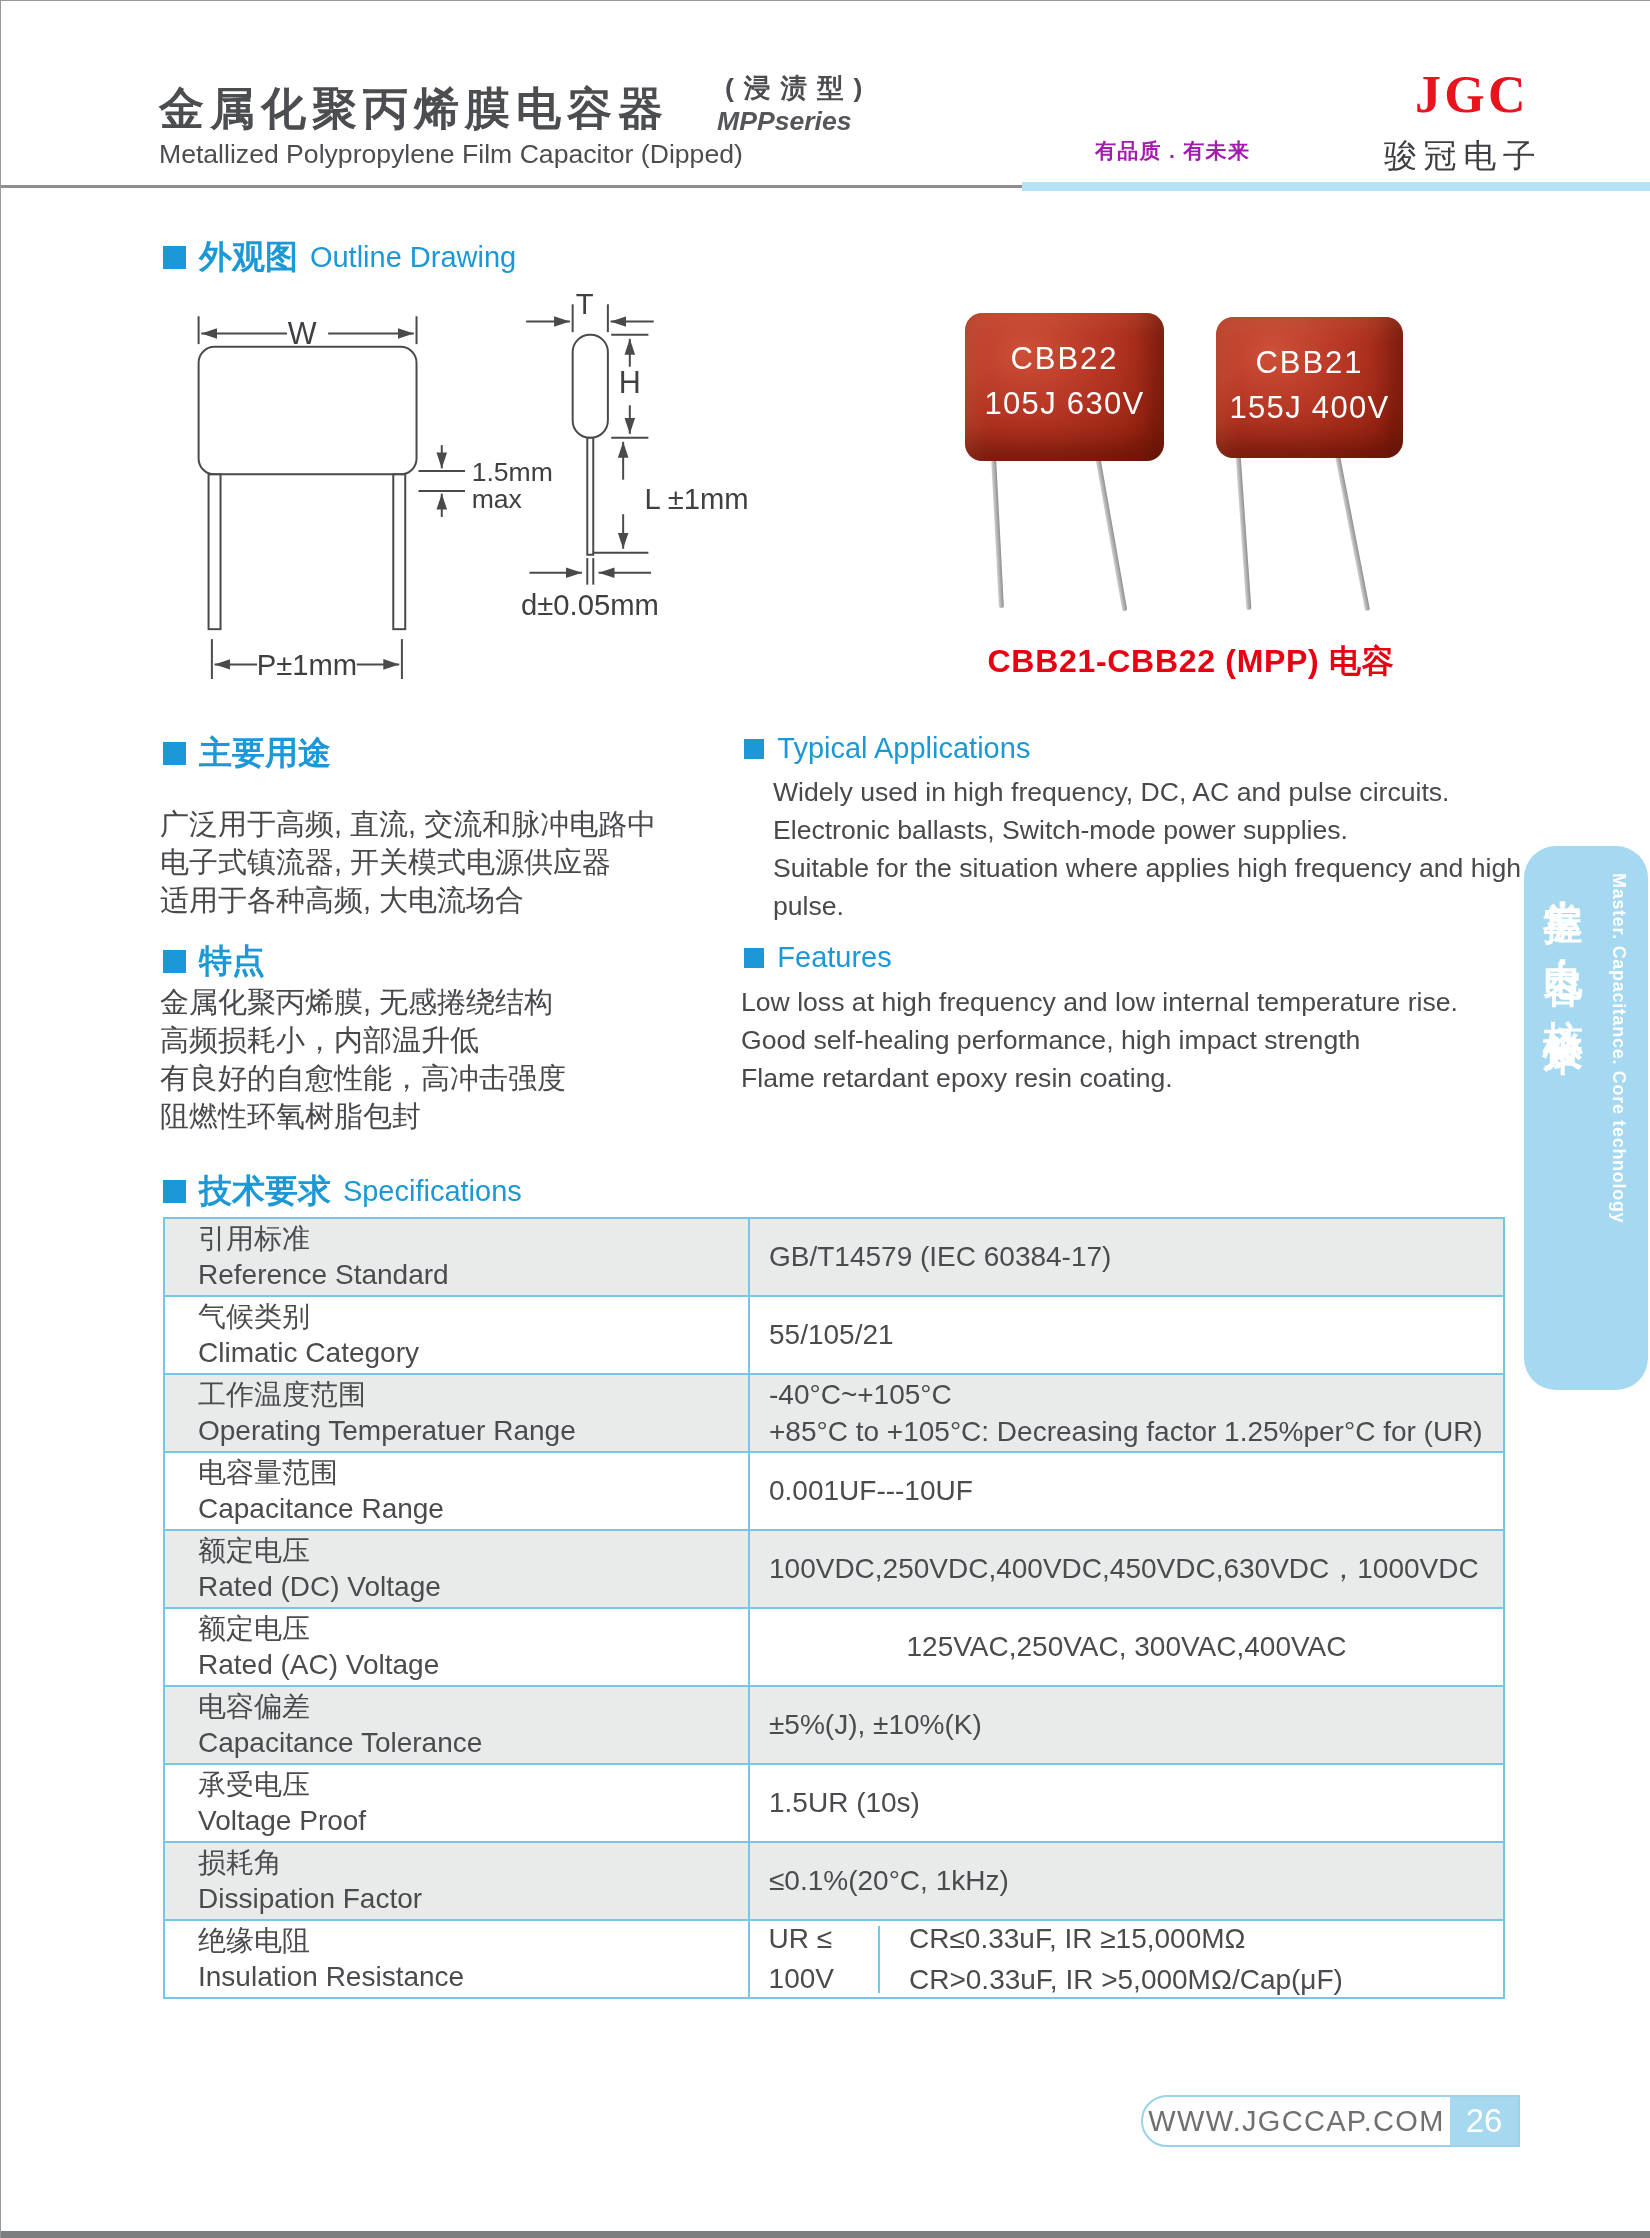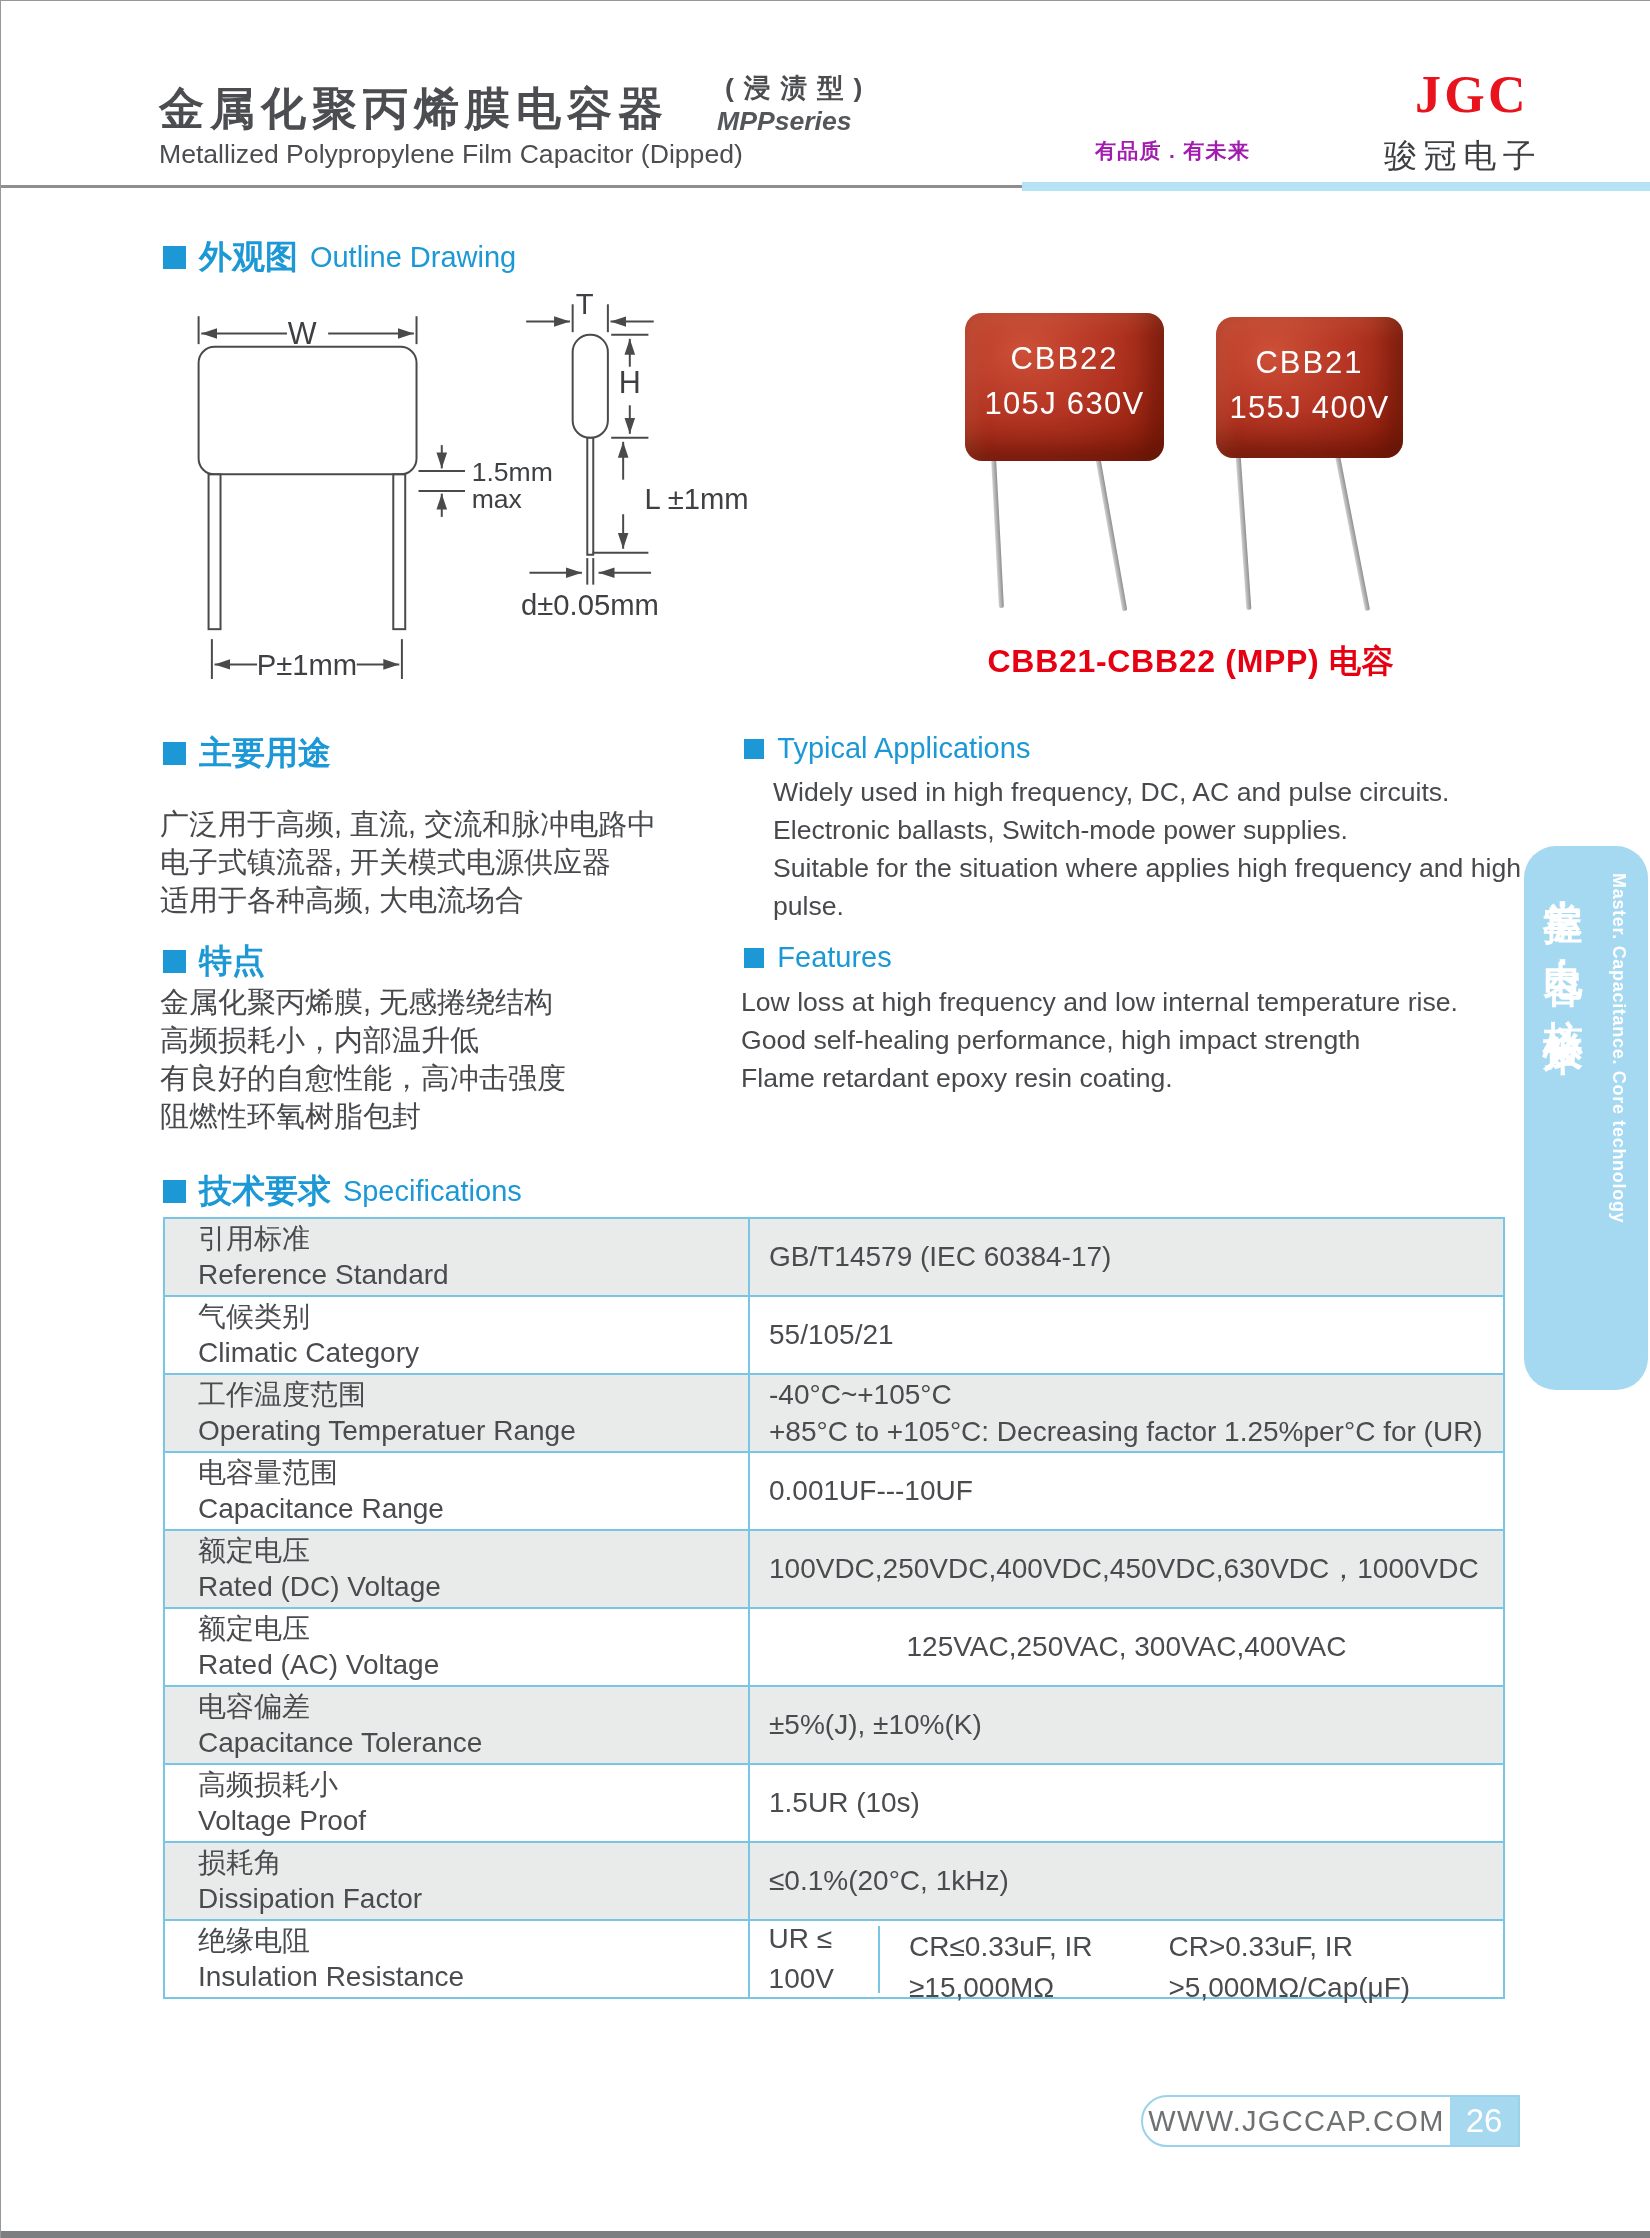--- a/index.html
+++ b/index.html
@@ -50,21 +50,21 @@
   table.specs tr.g td { background:#e9eaea; }
   .cell-label { padding-left:33px; }
   .cell-label .cn { font-size:28px; line-height:36px; color:#4a4b4e; }
   .cell-label .en { font-size:28px; line-height:36px; color:#4a4b4e; }
   .cell-val { padding-left:19px; font-size:28px; color:#4a4b4e; }
   .cell-val.center { padding-left:0; text-align:center; }
   .cell-val .vl { line-height:37px; }
   .ins-wrap { display:flex; height:67px; align-items:stretch; }
   .ins-cond { width:130px; flex:none; border-right:2.7px solid #79c6e4; display:flex; flex-direction:column; justify-content:center; padding-left:18.6px; box-sizing:border-box; }
   .ins-cond div { font-size:28px; line-height:40px; color:#4a4b4e; }
-  .ins-vals { flex:1; display:flex; flex-direction:row; justify-content:center; padding-left:29px; }
+  .ins-vals { flex:1; display:flex; flex-direction:column; justify-content:center; padding-left:29px; }
   .ins-vals div { font-size:28px; line-height:41px; color:#4a4b4e; }
   
   .banner { position:absolute; left:1523px; top:845px; width:124px; height:544px; background:#a5d8f1; border-radius:32px; }
   .banner-cn { position:absolute; left:12px; top:25px; height:505px; writing-mode:vertical-rl; text-orientation:upright;
     font-size:39px; font-weight:bold; color:#ffffff; letter-spacing:5.3px; }
   .banner-en { position:absolute; left:105px; top:26.6px; width:505px; transform:rotate(90deg); transform-origin:0 0;
     font-size:18px; font-weight:bold; color:#ffffff; letter-spacing:0.7px; }
   
   .footer-pill { position:absolute; left:1128px; top:2094px; width:379px; height:52px; box-sizing:border-box;
     border:2px solid #9ad2ea; border-radius:28px 0 0 28px; display:flex; align-items:stretch; overflow:hidden; background:#ffffff;margin-left:12px; }
@@ -295,21 +295,21 @@
         <div class="en">Capacitance Tolerance</div>
       </div>
           </td>
       <td>
             <div class="cell-val">±5%(J),  ±10%(K)</div>
           </td>
     </tr>
     <tr>
       <td>
             <div class="cell-label">
-        <div class="cn">高频损耗小</div>
+        <div class="cn">承受电压</div>
         <div class="en">Voltage Proof</div>
       </div>
           </td>
       <td>
             <div class="cell-val">1.5UR (10s)</div>
           </td>
     </tr>
     <tr class="g">
       <td>
             <div class="cell-label">

